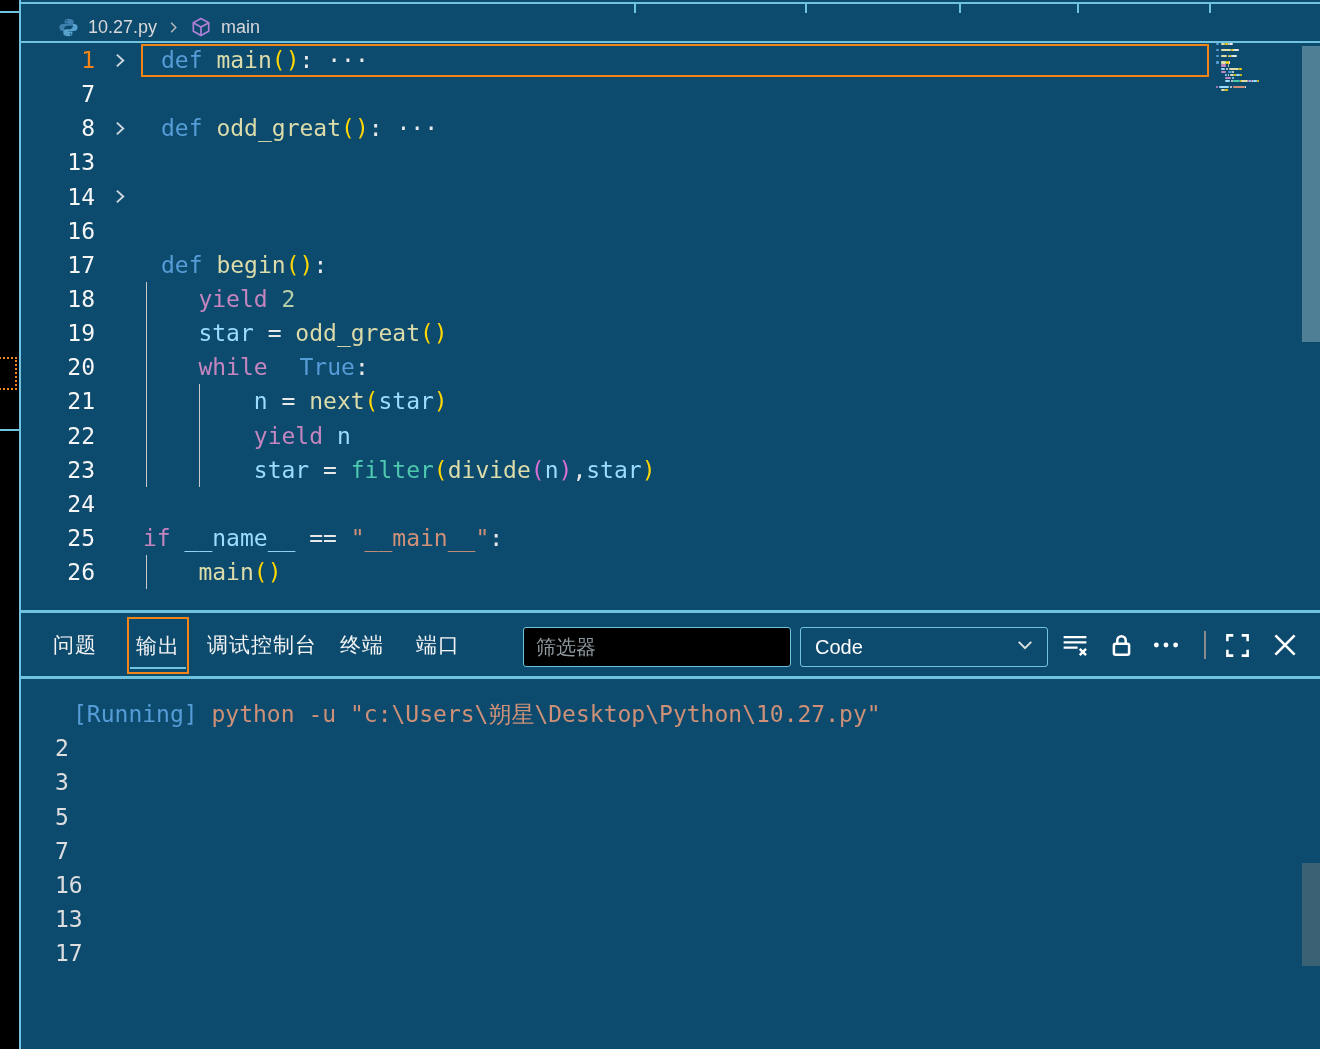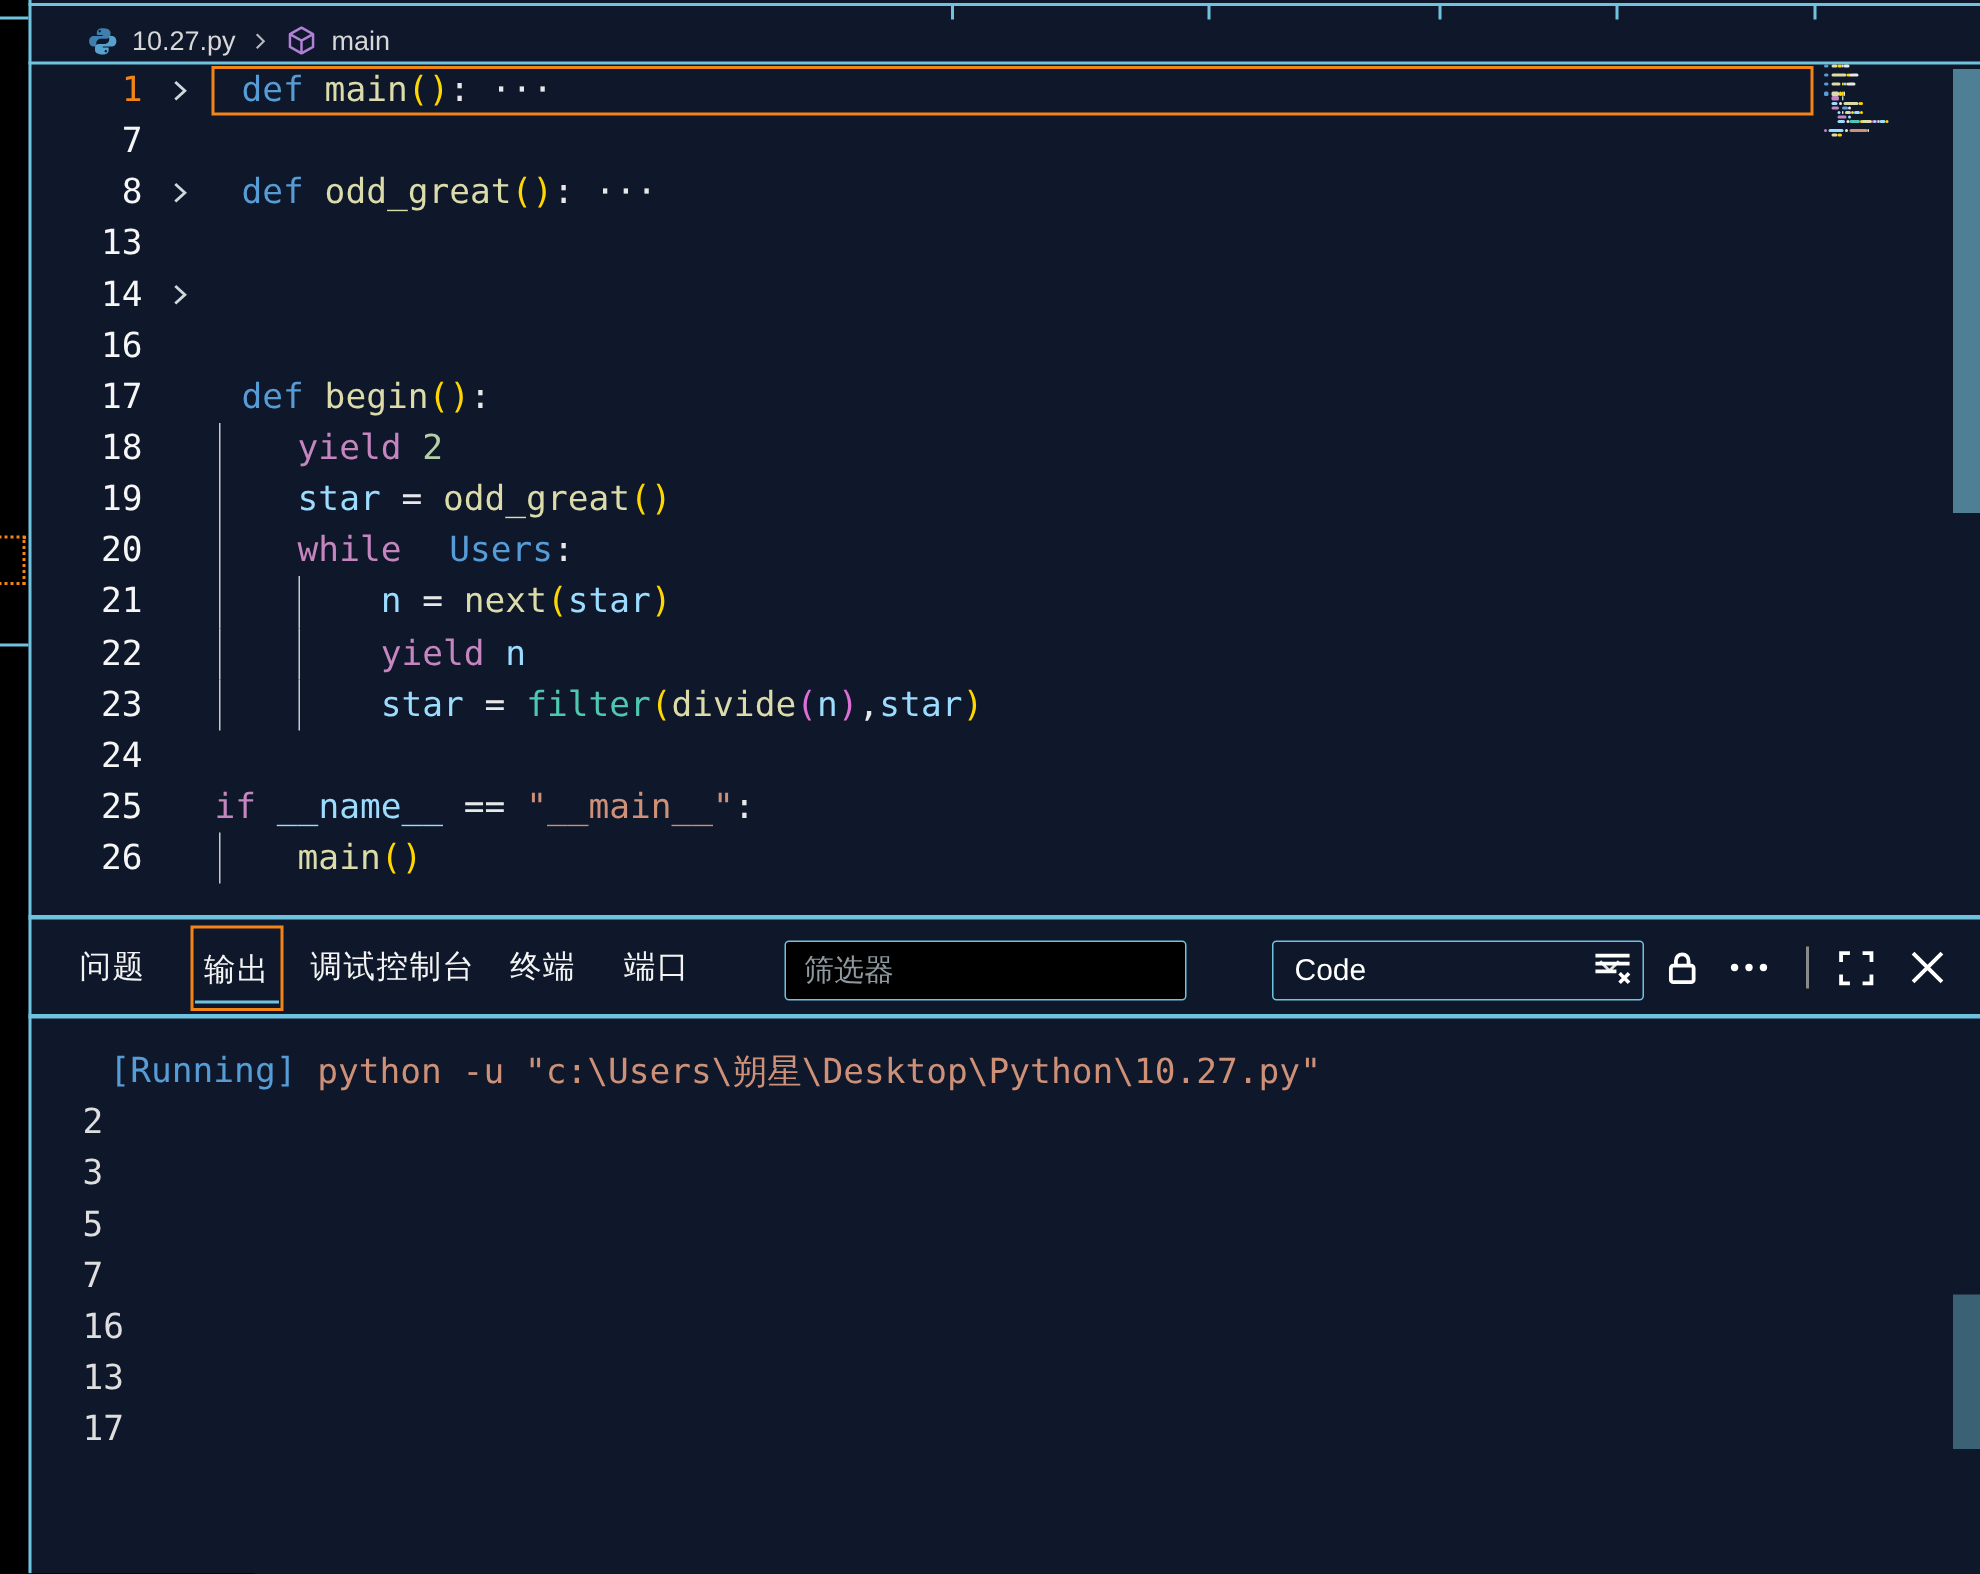--- a/index.html
+++ b/index.html
@@ -1,19 +1,19 @@
 <!DOCTYPE html>
 <html style="--border: #6FC3DF; --focus: #F38518; --scr1: #4E7F95; --scr2: #3B6274; --python_icon_top: #3E7FAE; --python_icon_bottom: #57A2CC; --symbol_icon: #B180D7; --tk-kwb: #569CD6; --tk-kwp: #C586C0; --tk-fn: #DCDCAA; --tk-vr: #9CDCFE; --tk-str: #CE9178; --tk-num: #B5CEA8; --tk-blt: #4EC9B0; --tk-b1: #FFD700; --tk-b2: #DA70D6; --tk-op: #E8E8E8; --tk-out: #DEDEDE;"><head>
 <meta charset="utf-8">
 <style>
   * { margin:0; padding:0; box-sizing:border-box; }
   html,body { background:#000; }
   #app {
     position:relative; width:1320px; height:1049px; overflow:hidden;
-    background:#0f172a; font-family:"Liberation Sans", sans-serif;text-decoration:underline;
+    background:#0c4a6e; font-family:"Liberation Sans", sans-serif;text-decoration:underline;
   }
   .abs { position:absolute; }
 
   
   .hline { background:var(--border); }
   .vline { background:var(--border); }
   .tick  { background:var(--border); }
 
   
   #left-strip { left:0; top:0; width:19px; height:1049px; background:#000; }
@@ -57,21 +57,21 @@
   .tab-box .tab-inner { color:#f4f4f4; font-size:21px; letter-spacing:1px; white-space:nowrap; }
   .tab-box::after { content:""; position:absolute; left:1px; right:1px; bottom:3px; height:2.5px; background:var(--border); }
 
   #filter-input { position:absolute; left:502px; top:14px; width:268px; height:40px;
     background:#000; border:1.5px solid var(--border); border-radius:3px; color:#cfcfcf;
     font-size:20px; padding:0 12px; font-family:"Liberation Sans", sans-serif; outline:none; }
   #filter-input::placeholder { color:#8f9aa0; }
 
   #channel-select { position:absolute; left:779px; top:14px; width:248px; height:40px;
     border:1.5px solid var(--border); border-radius:3px; display:flex; align-items:center;
-    padding:0 12px 0 14px; color:#fff; font-size:20px;margin-left:48px; }
+    padding:0 12px 0 14px; color:#fff; font-size:20px; }
   #channel-select .sel-label { flex:1; }
 
   .icon-btn { position:absolute; top:15px; width:34px; height:34px; display:flex; align-items:center; justify-content:center; }
   .icon-sep { position:absolute; top:18px; left:1183px; width:2px; height:28px; background:#8a8a8a; }
 
   
   #output { left:21px; top:679px; width:1281px; height:283px; overflow:hidden;
     padding:18px 0 0 34px; font-family:"DejaVu Sans Mono", monospace; font-size:23px; }
   .out-row { height:34.2px; display:flex; align-items:center; white-space:pre; }
 </style>
@@ -126,21 +126,21 @@
             <path d="M5.5 2.5l6 5.5-6 5.5" fill="none" stroke="#cfd8dc" stroke-width="1.8"></path>
           </svg></span><span class="codetxt"><span class="tk-kwb">def</span><span class="tk-ws"> </span><span class="tk-fn">odd_great</span><span class="tk-b1">(</span><span class="tk-b1">)</span><span class="tk-op">:</span><span class="tk-op"> ···</span></span></div>
       <div class="code-row"><span class="lineno">13</span><span class="chev"></span><span class="codetxt"></span></div>
       <div class="code-row"><span class="lineno">14</span><span class="chev"><svg width="17" height="17" viewBox="0 0 16 16">
             <path d="M5.5 2.5l6 5.5-6 5.5" fill="none" stroke="#cfd8dc" stroke-width="1.8"></path>
           </svg></span></div>
       <div class="code-row"><span class="lineno">16</span><span class="chev"></span><span class="codetxt"></span></div>
       <div class="code-row"><span class="lineno">17</span><span class="chev"></span><span class="codetxt"><span class="tk-kwb">def</span><span class="tk-ws"> </span><span class="tk-fn">begin</span><span class="tk-b1">(</span><span class="tk-b1">)</span><span class="tk-op">:</span></span></div>
       <div class="code-row"><div class="guide g1"></div><span class="lineno">18</span><span class="chev"></span><span class="codetxt"><span class="tk-ws">    </span><span class="tk-kwp">yield</span><span class="tk-ws"> </span><span class="tk-num">2</span></span></div>
       <div class="code-row"><div class="guide g1"></div><span class="lineno">19</span><span class="chev"></span><span class="codetxt"><span class="tk-ws">    </span><span class="tk-vr">star</span><span class="tk-ws"> </span><span class="tk-op">=</span><span class="tk-ws"> </span><span class="tk-fn">odd_great</span><span class="tk-b1">(</span><span class="tk-b1">)</span></span></div>
-      <div class="code-row"><div class="guide g1"></div><span class="lineno">20</span><span class="chev"></span><span class="codetxt"><span class="tk-ws">    </span><span class="tk-kwp">while</span><span class="tk-ws"> </span><span class="tk-kwb">Users</span><span class="tk-op">:</span></span></div>
+      <div class="code-row"><div class="guide g1"></div><span class="lineno">20</span><span class="chev"></span><span class="codetxt"><span class="tk-ws">    </span><span class="tk-kwp">while</span><span class="tk-ws"> </span><span class="tk-kwb">True</span><span class="tk-op">:</span></span></div>
       <div class="code-row"><div class="guide g1"></div><div class="guide g2"></div><span class="lineno">21</span><span class="chev"></span><span class="codetxt"><span class="tk-ws">        </span><span class="tk-vr">n</span><span class="tk-ws"> </span><span class="tk-op">=</span><span class="tk-ws"> </span><span class="tk-fn">next</span><span class="tk-b1">(</span><span class="tk-vr">star</span><span class="tk-b1">)</span></span></div>
       <div class="code-row"><div class="guide g1"></div><div class="guide g2"></div><span class="lineno">22</span><span class="chev"></span><span class="codetxt"><span class="tk-ws">        </span><span class="tk-kwp">yield</span><span class="tk-ws"> </span><span class="tk-vr">n</span></span></div>
       <div class="code-row"><div class="guide g1"></div><div class="guide g2"></div><span class="lineno">23</span><span class="chev"></span><span class="codetxt"><span class="tk-ws">        </span><span class="tk-vr">star</span><span class="tk-ws"> </span><span class="tk-op">=</span><span class="tk-ws"> </span><span class="tk-blt">filter</span><span class="tk-b1">(</span><span class="tk-fn">divide</span><span class="tk-b2">(</span><span class="tk-vr">n</span><span class="tk-b2">)</span><span class="tk-op">,</span><span class="tk-vr">star</span><span class="tk-b1">)</span></span></div>
       <div class="code-row"><span class="lineno">24</span><span class="chev"></span><span class="codetxt"></span></div>
       <div class="code-row"><span class="lineno">25</span><span class="chev"></span><span class="codetxt"><span class="tk-kwp">if</span><span class="tk-ws"> </span><span class="tk-vr">__name__</span><span class="tk-ws"> </span><span class="tk-op">==</span><span class="tk-ws"> </span><span class="tk-str">"__main__"</span><span class="tk-op">:</span></span></div>
       <div class="code-row"><div class="guide g1"></div><span class="lineno">26</span><span class="chev"></span><span class="codetxt"><span class="tk-ws">    </span><span class="tk-fn">main</span><span class="tk-b1">(</span><span class="tk-b1">)</span></span></div>
     </div>
 
   <div id="minimap" class="abs">
       <div class="mm-bar" style="left: 0px; top: 0px; width: 3.45px; background: var(--tk-kwb);"></div>

